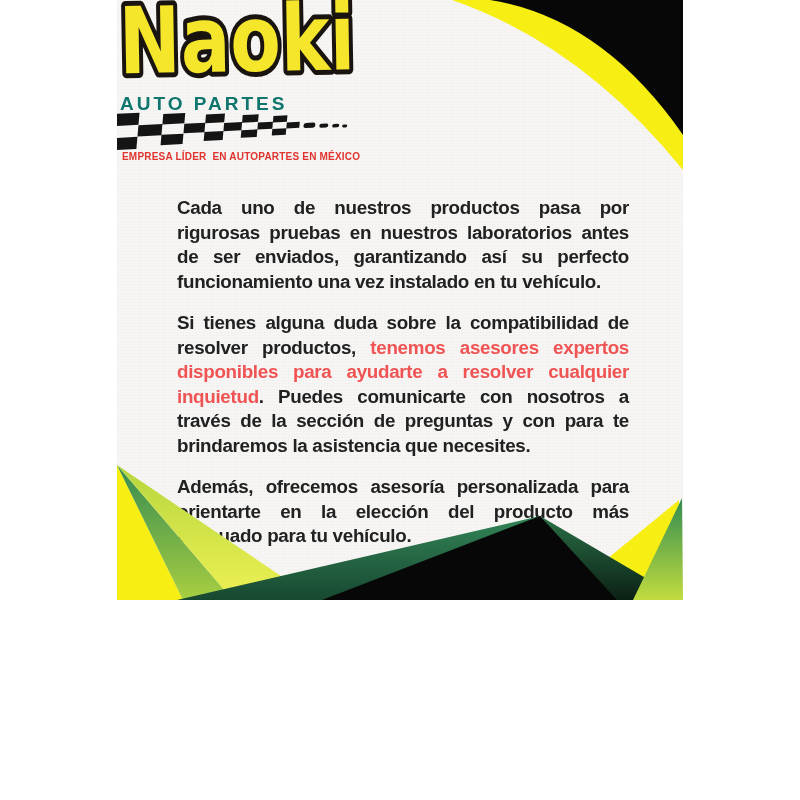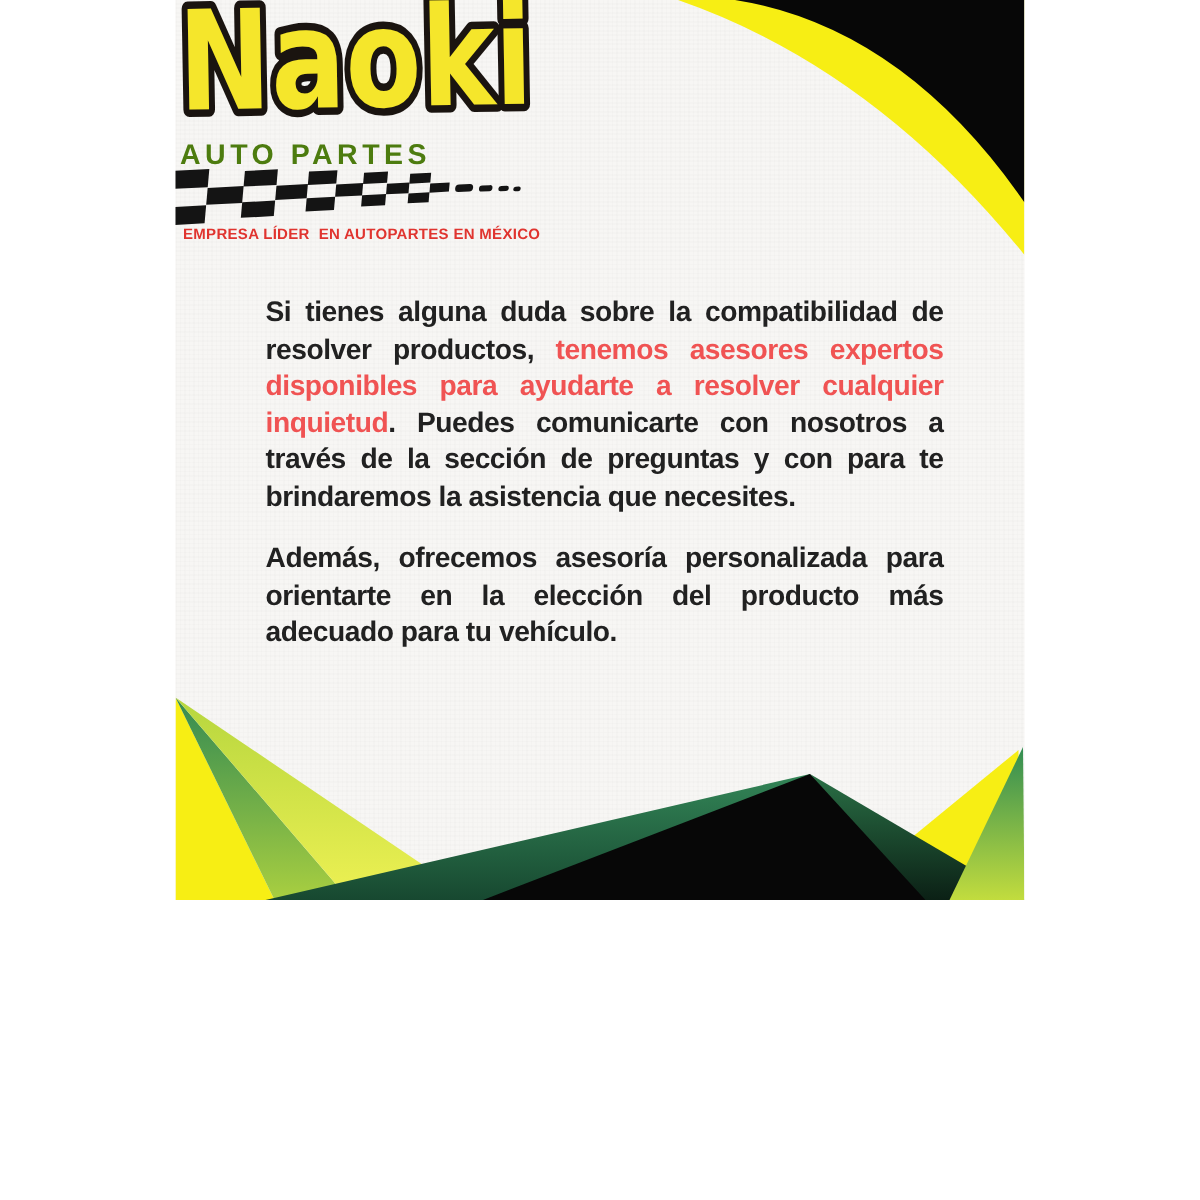--- a/index.html
+++ b/index.html
@@ -13,21 +13,21 @@
           repeating-linear-gradient(90deg, rgba(0,0,0,0.013) 0 1px, transparent 1px 3px);}
   
   .corner{position:absolute;top:0;right:0;width:231px;height:175px;display:block;}
   
   .brand{position:absolute;left:0;top:0;width:380px;}
   .wordmark{position:absolute;left:0;top:-9px;width:260px;height:100px;transform:rotate(-1deg);}
   .wordmark text{font-family:"DejaVu Sans", sans-serif;font-weight:bold;font-size:92px;
         fill:var(--brand_yellow,#f5e62b);stroke:var(--outline_black,#1a1410);stroke-width:10px;
         stroke-linejoin:round;paint-order:stroke fill;}
   .subtitle{position:absolute;left:3px;top:93px;font-size:19px;font-weight:700;
-        letter-spacing:3px;color:#4d7c0f;white-space:pre;}
+        letter-spacing:3px;color:#0f766e;white-space:pre;}
   .flag{position:absolute;left:-2px;top:111px;width:250px;height:44px;display:block;}
   .tagline{position:absolute;left:5px;top:151px;font-size:10px;font-weight:700;
         letter-spacing:0.2px;color:var(--tagline_red,#e0342f);white-space:pre;}
   
   .textcol{position:absolute;left:60px;top:196px;width:452px;}
   .textcol h1{margin:0 0 25px 0;font-size:30px;line-height:38px;font-weight:800;
         letter-spacing:-0.5px;color:var(--accent_red,#ee3a3a);}
   .textcol p{margin:0 0 17px 0;font-size:18.8px;line-height:24.5px;font-weight:700;
         letter-spacing:-0.3px;color:var(--text_dark,#212121);text-align:justify;text-justify:inter-word;}
   .hl{color:var(--highlight_red,#f05353);}
@@ -70,20 +70,21 @@
           <rect x="192" y="22" width="12" height="5" rx="2.5"></rect>
           <rect x="208" y="23.5" width="9" height="4" rx="2"></rect>
           <rect x="221" y="24.5" width="7" height="3.5" rx="1.7"></rect>
           <rect x="231" y="25.5" width="5" height="3" rx="1.5"></rect>
         </g>
       </svg>
       <div class="tagline">EMPRESA LÍDER  EN AUTOPARTES EN MÉXICO</div>
     </header>
 
     <main class="textcol">
+      <p>Cada uno de nuestros productos pasa por rigurosas pruebas en nuestros laboratorios antes de ser enviados, garantizando así su perfecto funcionamiento una vez instalado en tu vehículo.</p>
       <p><span>Si tienes alguna duda sobre la compatibilidad de resolver productos, </span><span class="hl">tenemos asesores expertos disponibles para ayudarte a resolver cualquier inquietud</span><span>. Puedes comunicarte con nosotros a través de la sección de preguntas y con para te brindaremos la asistencia que necesites.</span></p>
       <p>Además, ofrecemos asesoría personalizada para orientarte en la elección del producto más adecuado para tu vehículo.</p>
     </main>
 
     <svg class="bottomdeco" viewBox="0 0 566 140" aria-hidden="true">
       <defs>
         <linearGradient id="gLeft" x1="0" y1="0" x2="0" y2="1">
           <stop offset="0" stop-color="#338a52"></stop>
             <stop offset="1" stop-color="#a9cf40"></stop>
         </linearGradient>

